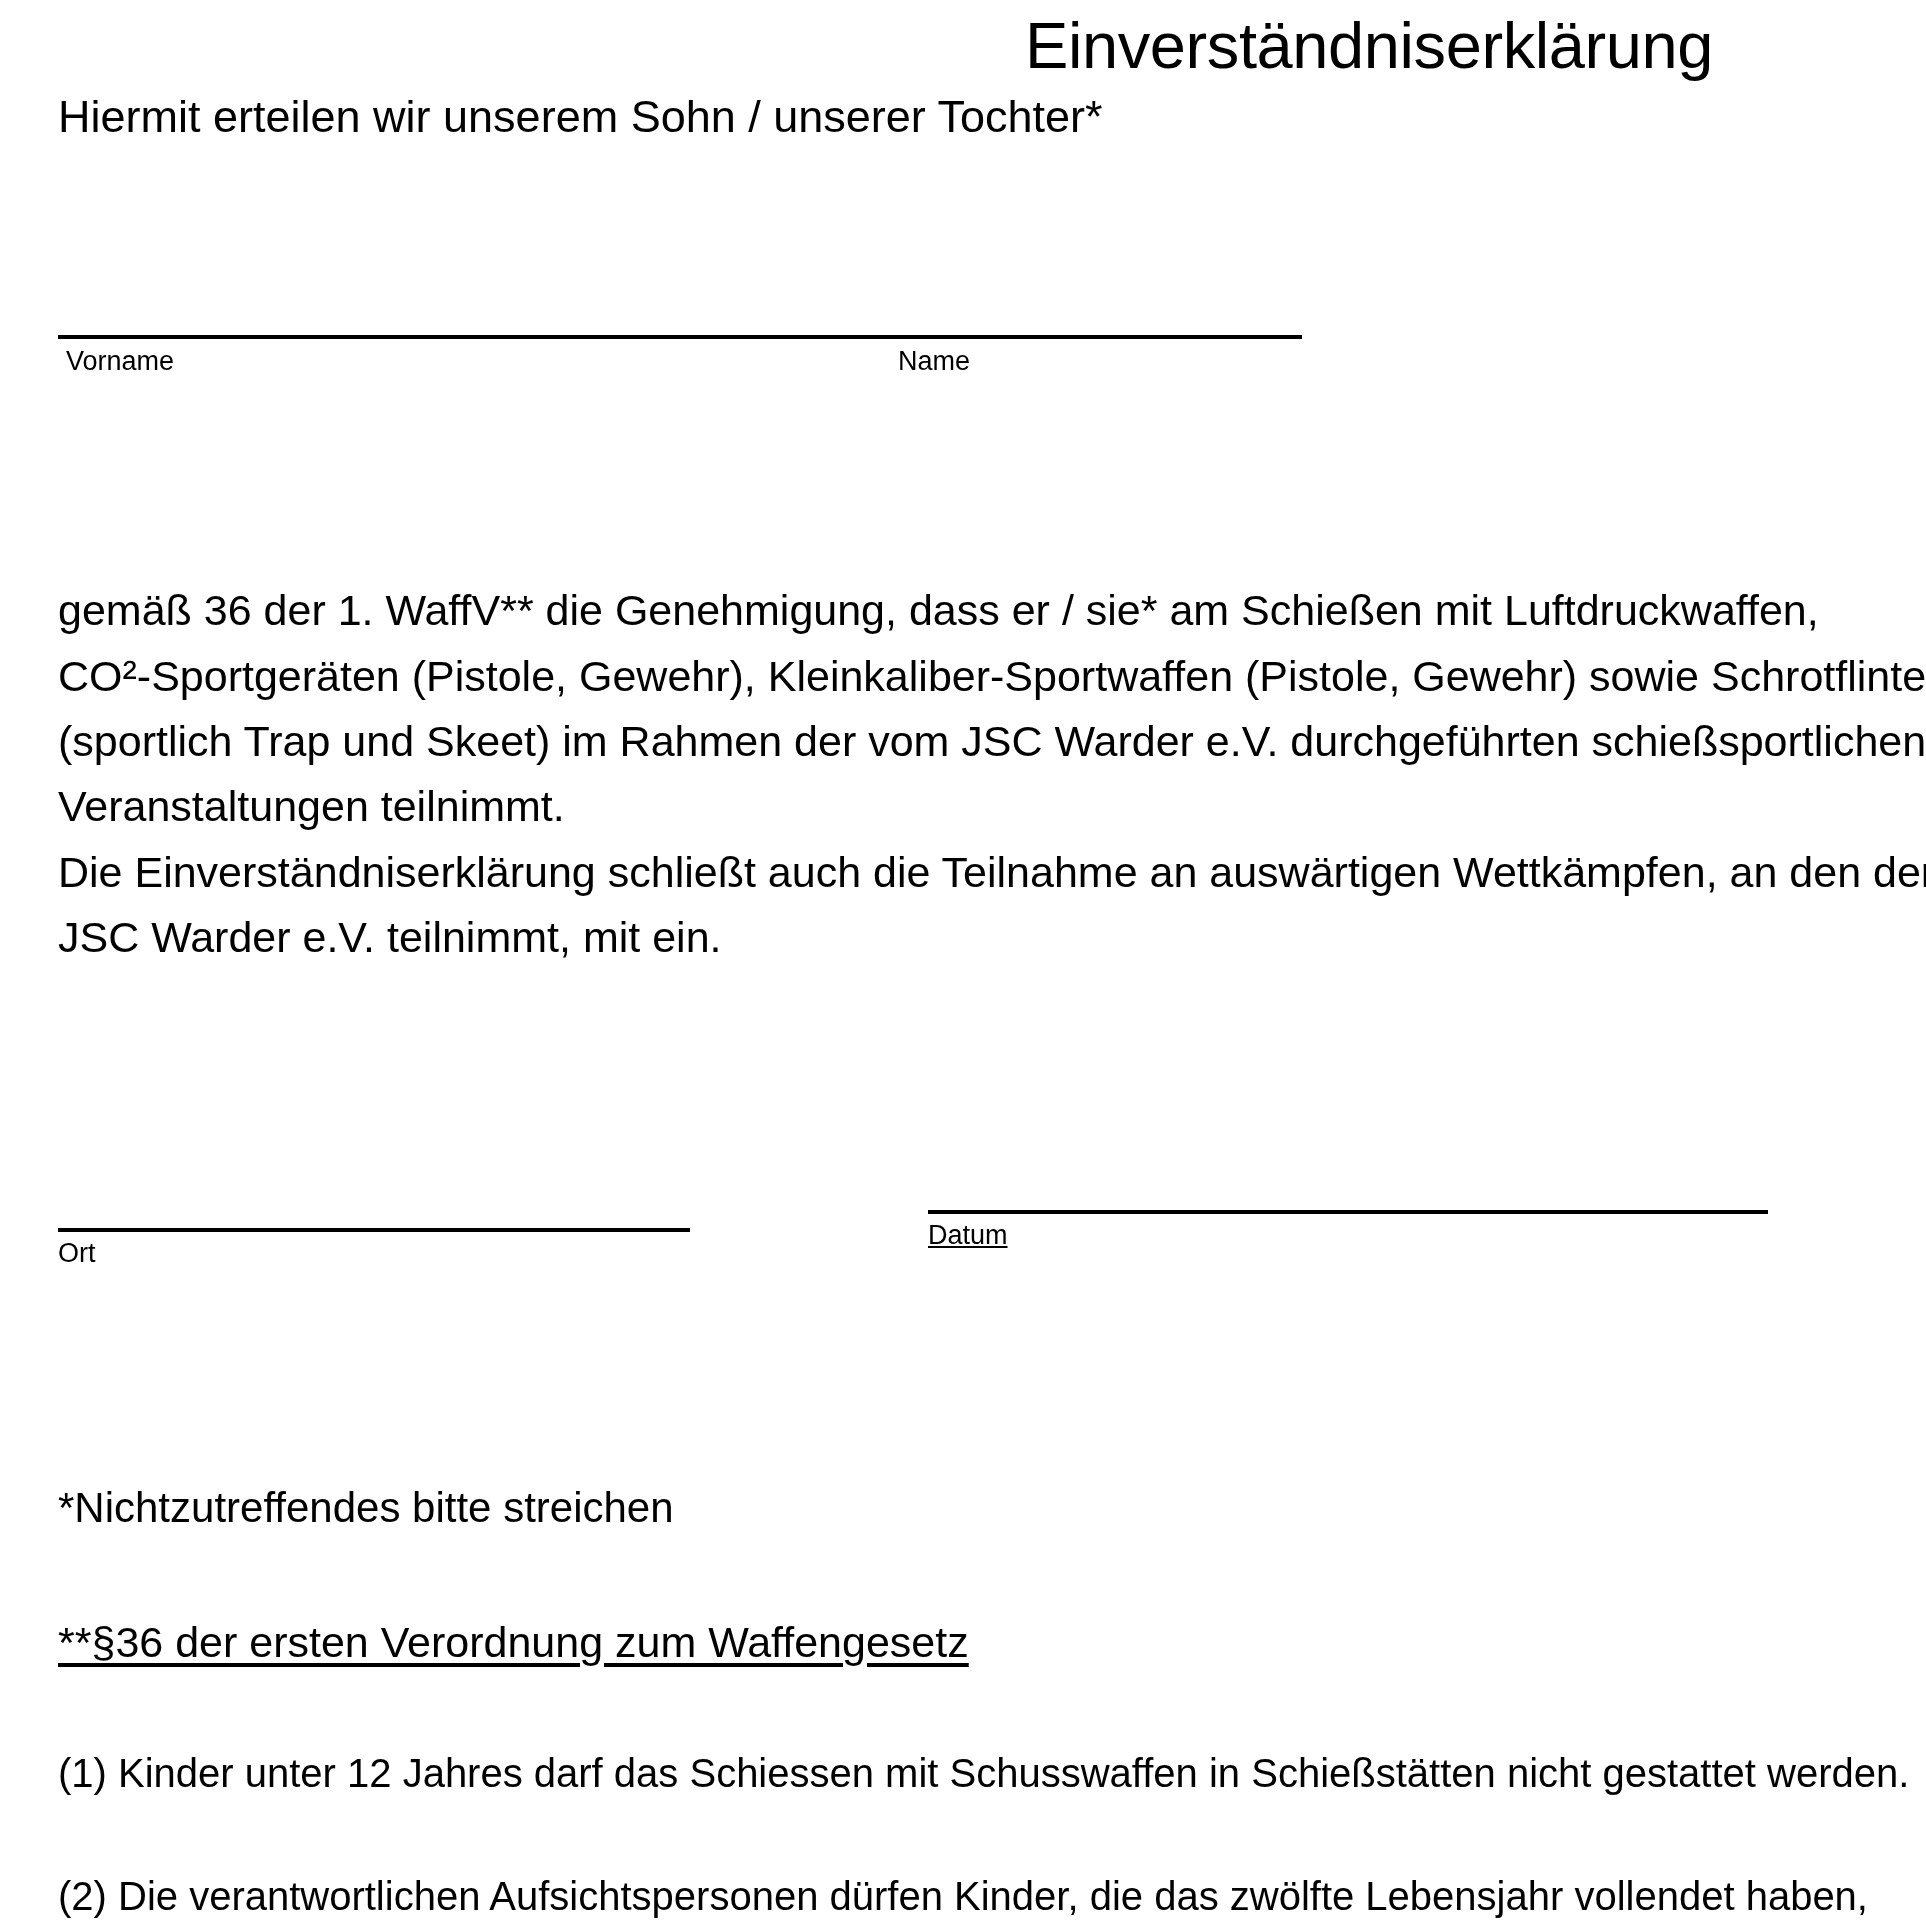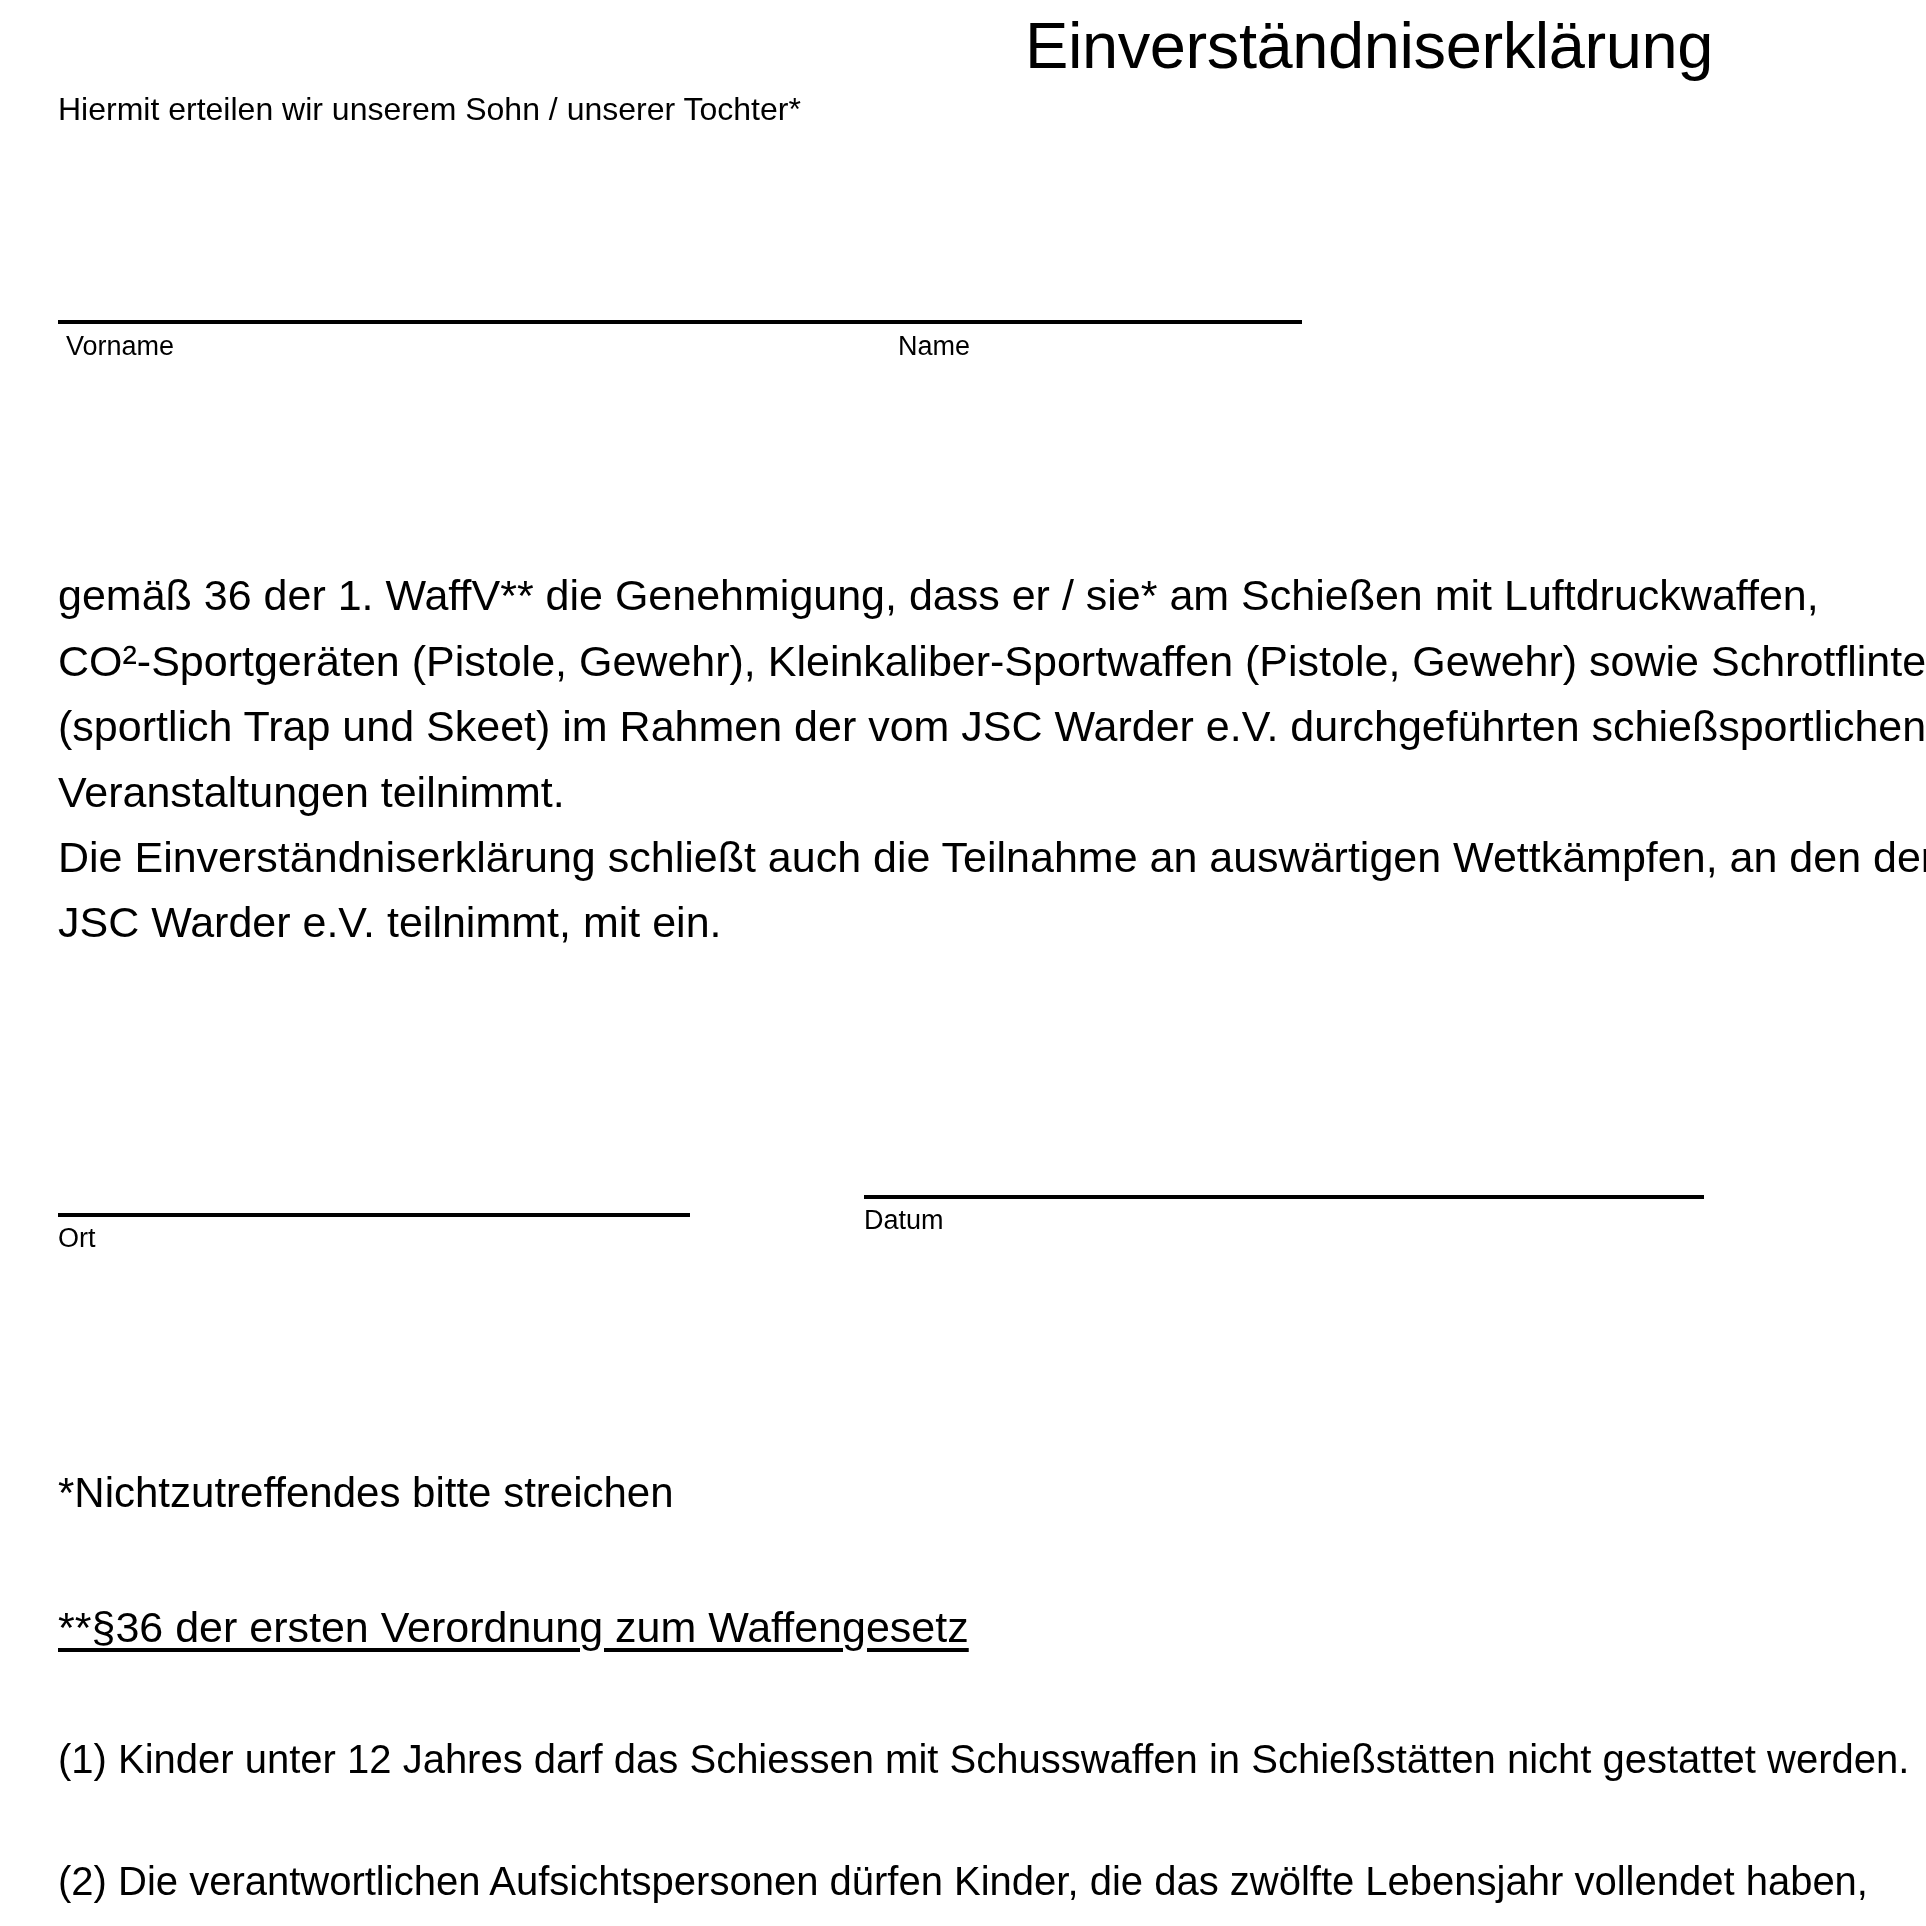--- a/index.html
+++ b/index.html
@@ -36,21 +36,21 @@
   }
 
   .subtitle-row {
     position: relative;
     display: flex;
     align-items: flex-end;
     justify-content: space-between;
     margin-top: 10.8px;
   }
   .subtitle {
-    font-size: 32px;
+    font-size: 45px;
     line-height: 1.15;
     white-space: nowrap;
   }
 
   
   .line-row {
     position: relative;
     width: 100%;
   }
 
@@ -131,21 +131,21 @@
     <p>JSC Warder e.V. teilnimmt, mit ein.</p>
   </div>
 
   <div class="line-row" style="height: 131px; margin-top: 239px;">
 
     <div class="field" style="left: 0px; top: 18px; width: 632px;">
       <div class="rule"></div>
       <div class="flabel">Ort</div>
     </div>
 
-    <div class="field" style="left: 806px; top: 0px; width: 840px;">
+    <div class="field" style="left: 870px; top: 0px; width: 840px; text-decoration: underline;">
       <div class="rule"></div>
       <div class="flabel">Datum</div>
     </div>
 
   </div>
 
   <div class="note" style="margin-top: 137px;">*Nichtzutreffendes bitte streichen</div>
 
   <div class="legal-heading" style="margin-top: 75px;">**§36 der ersten Verordnung zum Waffengesetz</div>
 

